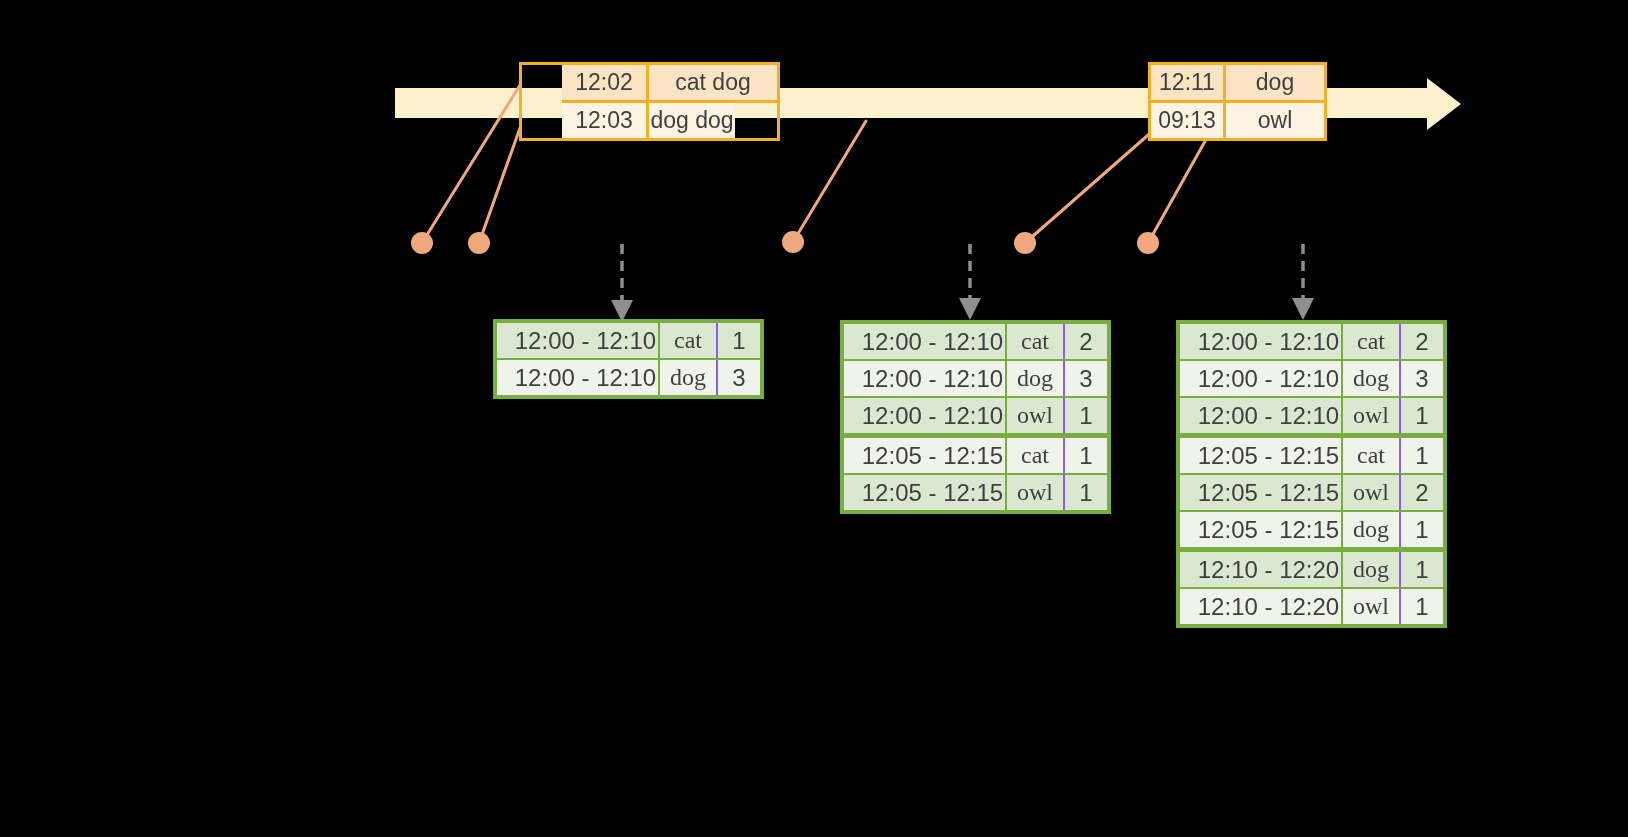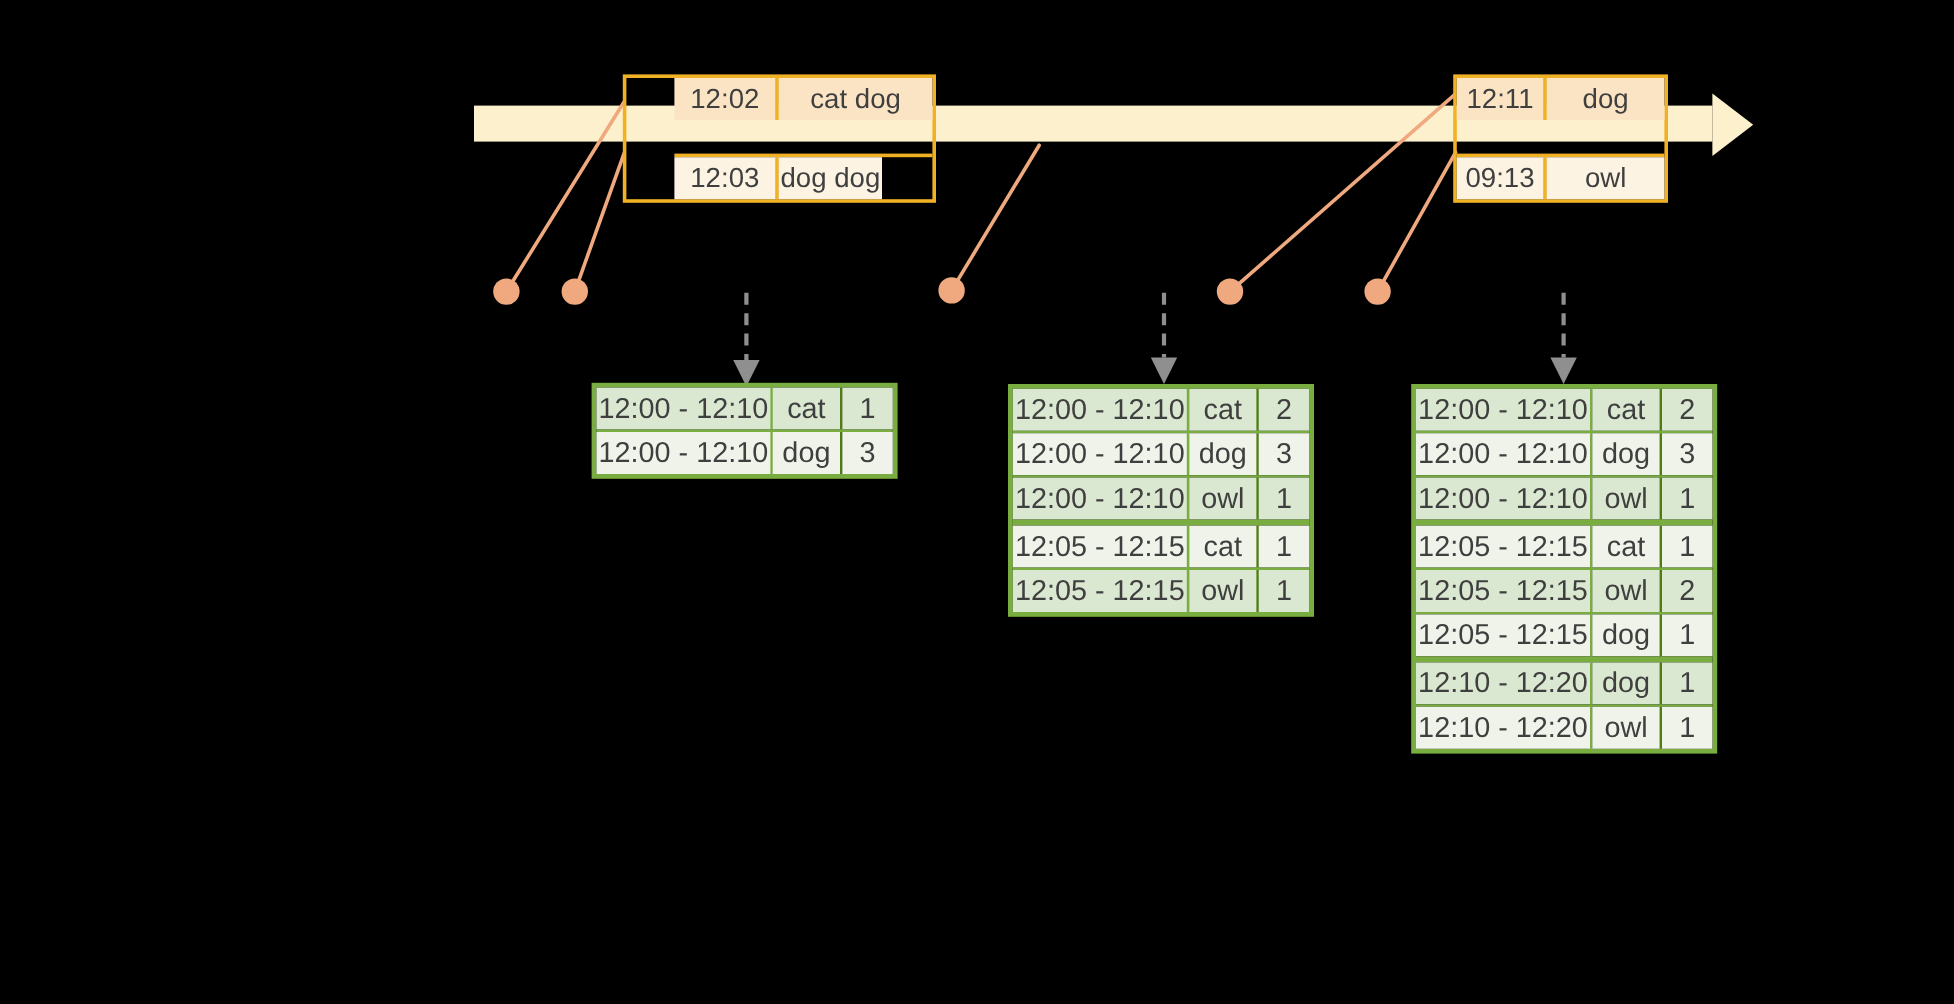--- a/index.html
+++ b/index.html
@@ -10,34 +10,34 @@
   }
   
   .band{position:absolute;left:395px;top:88px;width:1032px;height:30px;background:#FCF1CC;z-index:1;}
   .band-head{position:absolute;left:1427px;top:78px;width:0;height:0;z-index:1;
     border-top:26px solid transparent;border-bottom:26px solid transparent;border-left:34px solid #FCF1CC;}
   
   .overlay{position:absolute;left:0;top:0;z-index:2;}
   
   .ebox{position:absolute;border:3px solid #F0B124;display:flex;flex-direction:column;z-index:3;}
   .erow{display:flex;}
-  .erow + .erow{border-top:3px solid #F0B124;margin-top:28px;}
+  .erow + .erow{border-top:3px solid #F0B124;}
   .ecell{display:flex;align-items:center;justify-content:center;font-size:23px;height:35px;}
   .ebox2 .ecell{height:32px;}
   .ecell.time{border-right:3px solid #F0B124;}
   .peach-dark{background:#FBE4C4;}
   .peach-light{background:#FDF3E3;}
   
   .rtable{position:absolute;border:4px solid #79AD40;display:flex;flex-direction:column;z-index:3;}
   .rrow{display:flex;}
   .rrow + .rrow{border-top:2px solid #79AD40;}
   .rrow.group-start{border-top:5px solid #79AD40;}
   .rcell{display:flex;align-items:center;justify-content:center;font-size:24px;height:35px;}
-  .rcell.window{width:145px;border-right:2px solid #79AD40;}
-  .rcell.word{width:56px;border-right:2px solid #4d7c0f;}
+  .rcell.window{width:145px;border-right:2px solid #79AD40;padding-left:16px;}
+  .rcell.word{width:56px;border-right:2px solid #8b5cf6;font-family:Liberation Serif, serif;}
   .rcell.count{width:42px;}
   .green-dark{background:#DBE8D1;}
   .green-light{background:#EFF3EA;}
 </style>
 </head>
 <body>
 
 <div class="canvas">
 
   <div class="band"></div>
@@ -70,21 +70,21 @@
       <div class="ecell time peach-dark" style="width:84px">12:02</div>
       <div class="ecell peach-dark" style="width:128px">cat dog</div>
     </div>
     <div class="erow">
       <div class="ecell time peach-light" style="width:84px">12:03</div>
       <div class="ecell peach-light" style="width:86px">dog dog</div>
     </div>
   </div>
 
 
-  <div class="ebox" style="left:1211px;top:62px;">
+  <div class="ebox" style="left:1148px;top:62px;">
     <div class="erow">
       <div class="ecell time peach-dark" style="width:72px">12:11</div>
       <div class="ecell peach-dark" style="width:98px">dog</div>
     </div>
     <div class="erow">
       <div class="ecell time peach-light" style="width:72px">09:13</div>
       <div class="ecell peach-light" style="width:98px">owl</div>
     </div>
   </div>
 

